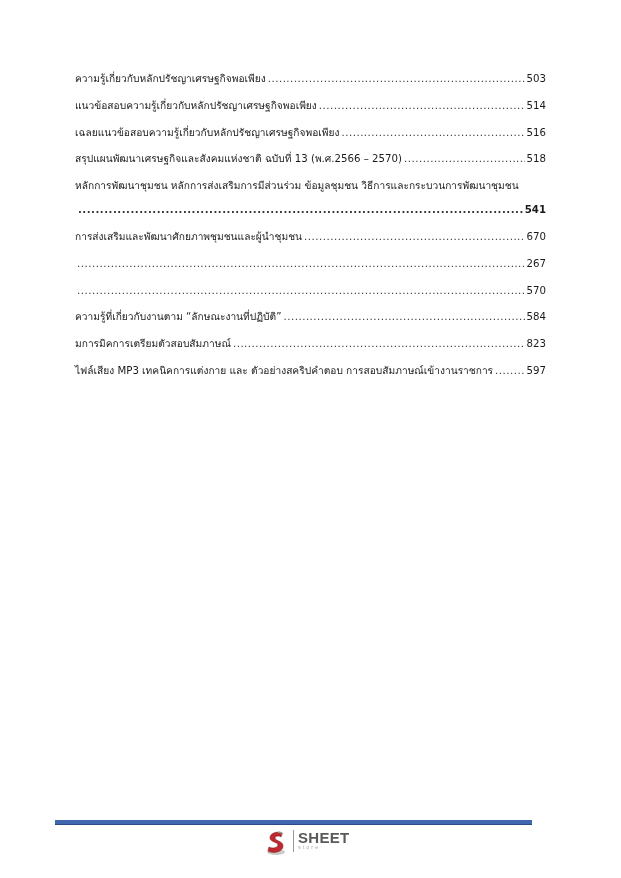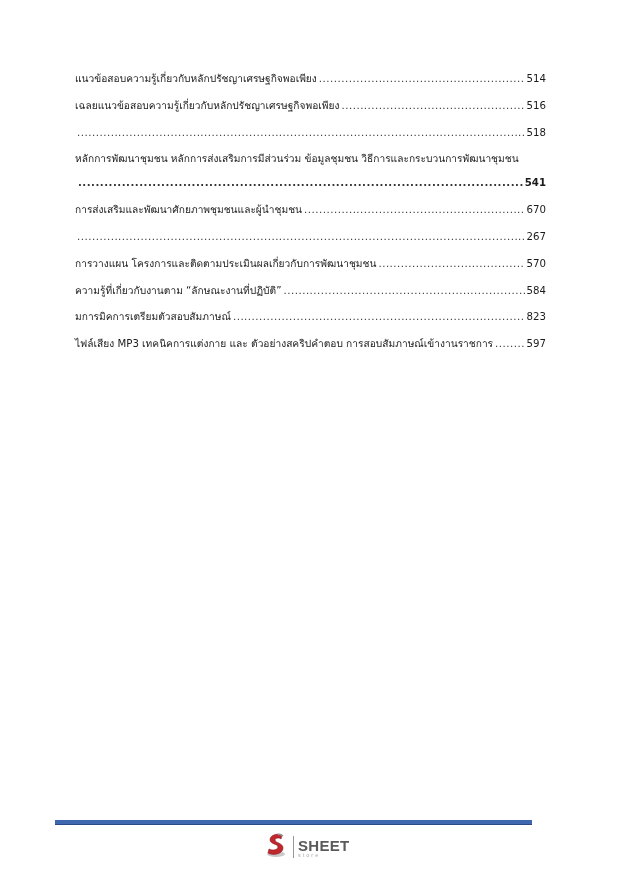--- a/index.html
+++ b/index.html
@@ -68,21 +68,21 @@
       height: 4px;
       background: #3f67b0;
       border-bottom: 1px solid #2c4a86;
     }
     .logo {
       position: absolute;
       left: 266px;
       top: 830px;
       height: 28px;
       display: flex;
-      align-items: flex-end;
+      align-items: flex-start;
     }
     .logo-mark {
       width: 22px;
       height: 26px;
       position: relative;
     }
     .logo-divider {
       width: 1px;
       height: 22px;
       background: #999;
@@ -106,34 +106,40 @@
       color: #aaaaaa;
       letter-spacing: 2px;
       margin-top: 0px;
     }
   </style>
 </head>
 <body>
 
 <div class="toc">
 
+  <div class="toc-entry">
+    <span class="title">ความรู้เกี่ยวกับหลักปรัชญาเศรษฐกิจพอเพียง</span>
+    <span class="dots"></span>
+    <span class="page">503</span>
+  </div>
 
   <div class="toc-entry">
     <span class="title">แนวข้อสอบความรู้เกี่ยวกับหลักปรัชญาเศรษฐกิจพอเพียง</span>
     <span class="dots"></span>
     <span class="page">514</span>
   </div>
 
   <div class="toc-entry">
     <span class="title">เฉลยแนวข้อสอบความรู้เกี่ยวกับหลักปรัชญาเศรษฐกิจพอเพียง</span>
     <span class="dots"></span>
     <span class="page">516</span>
   </div>
 
   <div class="toc-entry">
+    <span class="title">สรุปแผนพัฒนาเศรษฐกิจและสังคมแห่งชาติ ฉบับที่ 13 (พ.ศ.2566 – 2570)</span>
     <span class="dots"></span>
     <span class="page">518</span>
   </div>
 
   <div>
     <div class="toc-entry wrap-title">
       <span class="title">หลักการพัฒนาชุมชน หลักการส่งเสริมการมีส่วนร่วม ข้อมูลชุมชน วิธีการและกระบวนการพัฒนาชุมชน</span>
     </div>
     <div class="toc-entry wrap-cont">
       <span class="dots"></span>
@@ -146,21 +152,20 @@
     <span class="dots"></span>
     <span class="page">670</span>
   </div>
 
   <div class="toc-entry">
     <span class="dots"></span>
     <span class="page">267</span>
   </div>
 
   <div class="toc-entry">
-    <span class="title">การวางแผน โครงการและติดตามประเมินผลเกี่ยวกับการพัฒนาชุมชน</span>
     <span class="dots"></span>
     <span class="page">570</span>
   </div>
 
   <div class="toc-entry">
     <span class="title">ความรู้ที่เกี่ยวกับงานตาม “ลักษณะงานที่ปฏิบัติ”</span>
     <span class="dots"></span>
     <span class="page">584</span>
   </div>
 

